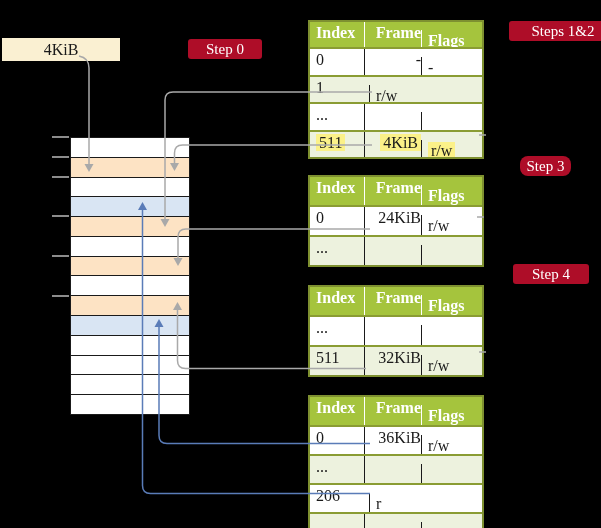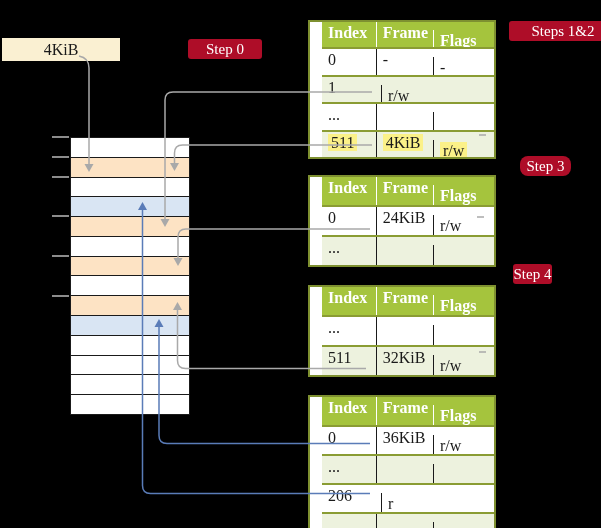--- a/index.html
+++ b/index.html
@@ -13,46 +13,46 @@
     background:#faf0d2;color:#1a1a1a;font-size:16px;text-align:center;line-height:23px;
   }
   
   .badge{
     position:absolute;height:20px;background:#ae0d28;color:#fff;
     font-size:15px;text-align:center;line-height:20px;border-radius:3px;
   }
   .badge.b0{left:188px;top:39px;width:74px;}
   .badge.b12{left:509px;top:21px;width:108px;}
   .badge.b3{left:520px;top:156px;width:51px;border-radius:8px;}
-  .badge.b4{left:513px;top:264px;width:39px;}
+  .badge.b4{left:513px;top:264px;width:76px;}
   
   .stack{
     position:absolute;left:70px;top:137px;width:120px;height:278px;
     background:#fff;border:1px solid #1a1a1a;box-sizing:border-box;
     display:flex;flex-direction:column;
   }
   .stack .mrow{flex:1 1 0;border-top:1px solid #1a1a1a;}
   .stack .mrow:first-child{border-top:none;}
   .mrow[data-color="white"]{background:#ffffff;}
   .mrow[data-color="peach"]{background:#fde3c4;}
   .mrow[data-color="blue"]{background:#d9e5f3;}
   .tick{position:absolute;left:52px;width:17px;height:2px;background:#8c8c8c;}
   
   .ptable{
     position:absolute;left:308px;width:172px;
-    border:2px solid #7e9030;box-sizing:content-box;background:#fff;padding-left:12px;
+    border:2px solid #7e9030;box-sizing:content-box;background:#fff;
   }
   .trow{display:flex;border-top:2px solid #8a9c33;}
   .trow:first-child{border-top:none;}
   .trow[data-shade="green"]{background:#edf2de;}
   .trow[data-shade="white"]{background:#ffffff;}
   .thead{background:#a5c43d;color:#fff;font-weight:bold;}
   .cell{box-sizing:border-box;padding:2px 0 0 6px;font-size:16px;color:#1a1a1a;overflow:hidden;white-space:nowrap;}
   .c1{width:59px;}
-  .c2{width:63px;border-left:1px solid #1a1a1a;}
+  .c2{width:63px;border-left:1px solid #1a1a1a;text-align:right;}
   .c3{width:67px;border-left:1px solid #1a1a1a;margin-top:8px;}
   .thead .c2,.thead .c3{border-left:1.5px solid #fff;}
   .thead .cell{color:#fff;}
   .t1 .trow{height:25.5px;}
   .t1 .thead{height:25px;}
   .t2 .trow,.t3 .trow{height:28px;}
   .t2 .thead,.t3 .thead{height:28px;}
   .t4 .trow{height:27px;}
   .t4 .thead{height:28px;}
   .t1{top:20px;}

